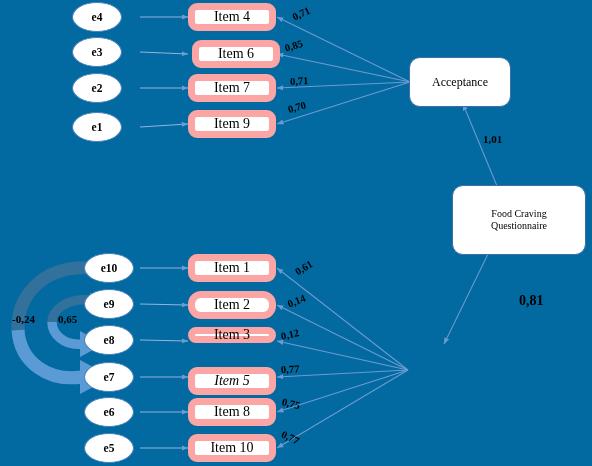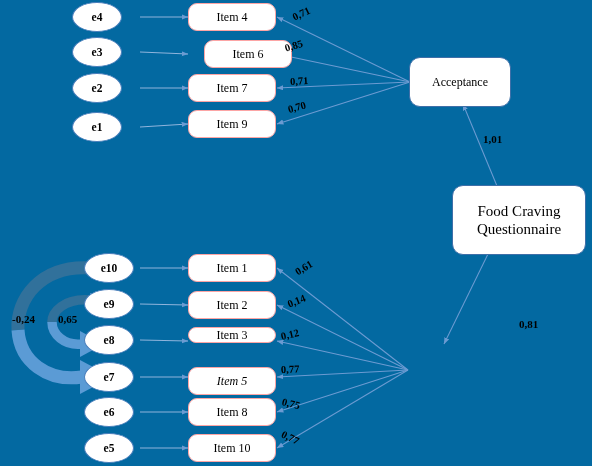--- a/index.html
+++ b/index.html
@@ -2,23 +2,23 @@
 <html><head>
 <meta charset="utf-8">
 <style>
   html,body{margin:0;padding:0;background:#ffffff;}
   #stage{position:relative;width:592px;height:466px;background:#0369a1;overflow:hidden;
          font-family:"Liberation Serif","DejaVu Serif",serif;}
   svg.layer{position:absolute;left:0;top:0;width:592px;height:466px;}
   .node{position:absolute;box-sizing:border-box;display:flex;align-items:center;
         justify-content:center;text-align:center;background:#ffffff;color:#000000;}
   .ellipse{border:1.6px solid #4A7EBB;border-radius:50%;font-weight:bold;font-size:11.5px;}
-  .rect{border:1px solid #fca5a5;border-radius:9px;font-size:12px;}
+  .rect{border:7px solid #fca5a5;border-radius:9px;font-size:14px;}
   .latent{border:1.6px solid #3F6FA8;border-radius:11px;font-size:12px;}
-  .latent.multi{line-height:1.22;font-size:15px;}
+  .latent.multi{line-height:1.22;font-size:10px;}
   .plabel{position:absolute;font-weight:bold;font-size:10.5px;color:#000;white-space:nowrap;
           transform-origin:left center;}
   .clabel{position:absolute;font-weight:bold;font-size:11px;color:#000;white-space:nowrap;}
 </style>
 </head>
 <body>
 
 <div id="stage">
 
   <svg class="layer" viewBox="0 0 592 466">
@@ -76,33 +76,33 @@
       <path d="M80,331 L80,357 L104,344 z" fill="#5B9BD5"></path>
     </g>
   </svg>
 
   <div class="node ellipse" style="left:72px;top:2px;width:50px;height:30px;">e4</div>
   <div class="node ellipse" style="left:72px;top:37px;width:50px;height:30px;">e3</div>
   <div class="node ellipse" style="left:72px;top:73px;width:50px;height:30px;">e2</div>
   <div class="node ellipse" style="left:72px;top:112px;width:50px;height:30px;">e1</div>
 
   <div class="node rect" style="left:188px;top:3px;width:88px;height:28px;">Item 4</div>
-  <div class="node rect" style="left:204px;top:40px;width:88px;height:28px;">Item 6</div>
+  <div class="node rect" style="left:192px;top:40px;width:88px;height:28px;">Item 6</div>
   <div class="node rect" style="left:188px;top:74px;width:88px;height:28px;">Item 7</div>
   <div class="node rect" style="left:188px;top:110px;width:88px;height:28px;">Item 9</div>
 
   <div class="node ellipse" style="left:84px;top:253px;width:50px;height:30px;">e10</div>
   <div class="node ellipse" style="left:84px;top:289px;width:50px;height:30px;">e9</div>
   <div class="node ellipse" style="left:84px;top:325px;width:50px;height:30px;">e8</div>
   <div class="node ellipse" style="left:84px;top:362px;width:50px;height:30px;">e7</div>
   <div class="node ellipse" style="left:84px;top:397px;width:50px;height:30px;">e6</div>
   <div class="node ellipse" style="left:84px;top:433px;width:50px;height:30px;">e5</div>
 
   <div class="node rect" style="left:188px;top:254px;width:88px;height:28px;">Item 1</div>
-  <div class="node rect" style="left:188px;top:291px;width:88px;height:28px;">Item 2</div>
+  <div class="node rect" style="left:188px;top:291px;width:88px;height:28px;border-radius:13px;">Item 2</div>
   <div class="node rect" style="left:188px;top:327px;width:88px;height:16px;text-align:right;">Item 3</div>
   <div class="node rect" style="left:188px;top:367px;width:88px;height:28px;font-style:italic;">Item 5</div>
   <div class="node rect" style="left:188px;top:398px;width:88px;height:28px;">Item 8</div>
   <div class="node rect" style="left:188px;top:434px;width:88px;height:28px;">Item 10</div>
 
   <div class="node latent" style="left:409px;top:57px;width:102px;height:50px;">Acceptance</div>
 
 
   <div class="node latent multi" style="left:452px;top:185px;width:134px;height:70px;
        flex-direction:column;">
@@ -116,18 +116,18 @@
   <div class="plabel" style="left:288px;top:104px;transform:rotate(-15deg);">0,70</div>
 
   <div class="plabel" style="left:296px;top:267px;transform:rotate(-31deg);" data.interactable="false">0,61</div>
   <div class="plabel" style="left:288px;top:299px;transform:rotate(-22deg);">0,14</div>
   <div class="plabel" style="left:281px;top:331px;transform:rotate(-13deg);">0,12</div>
   <div class="plabel" style="left:281px;top:364px;transform:rotate(-2deg);">0,77</div>
   <div class="plabel" style="left:282px;top:396px;transform:rotate(14deg);">0,75</div>
   <div class="plabel" style="left:282px;top:428px;transform:rotate(26deg);">0,77</div>
 
   <div class="plabel" style="left:483px;top:133px;font-size:11px;">1,01</div>
-  <div class="plabel" style="left:487px;top:318px;font-size:11px;padding-left:32px;">0,81</div>
+  <div class="plabel" style="left:487px;top:293px;font-size:14px;padding-left:32px;">0,81</div>
 
   <div class="clabel" style="left:12px;top:313px;">-0,24</div>
   <div class="clabel" style="left:58px;top:313px;">0,65</div>
 
 </div>
 
 </body></html>

